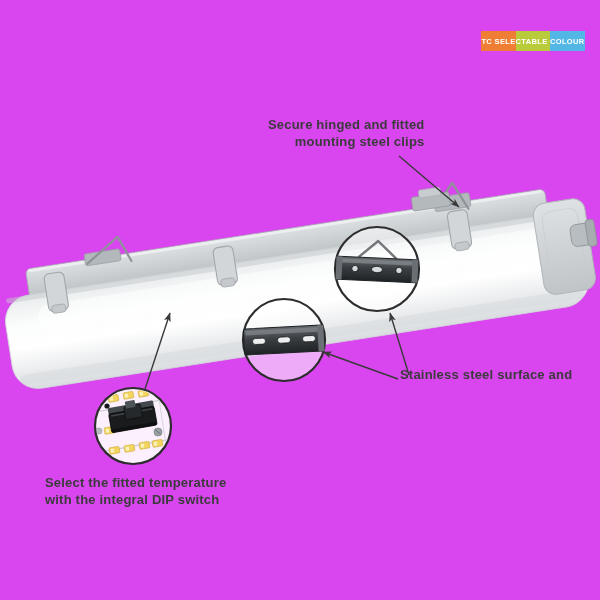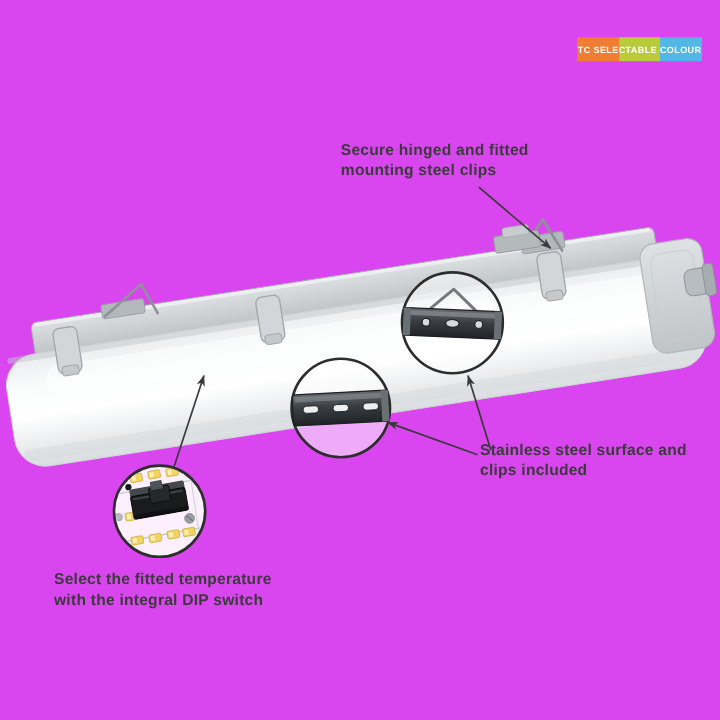--- a/index.html
+++ b/index.html
@@ -1,21 +1,21 @@
 <!DOCTYPE html>
 <html><head>
 <meta charset="utf-8">
 <style>
   html,body{margin:0;padding:0;background:#fff;}
   .stage{position:relative;width:600px;height:600px;background:#d946ef;overflow:hidden;
          font-family:"Liberation Sans",sans-serif;}
   .art{position:absolute;left:0;top:0;}
   .note{position:absolute;color:#3b3b3b;font-weight:700;font-size:13px;line-height:17px;
         letter-spacing:.2px;white-space:nowrap;}
-  #note-secure{left:284px;top:116px;}
+  #note-secure{left:268px;top:116px;text-align:right;}
   #note-mounting{left:400px;top:366px;}
   #note-dip{left:45px;top:474px;}
   .badge{position:absolute;left:481px;top:31px;width:104px;height:20px;display:flex;}
   .badge-seg{flex:1;height:100%;}
   .badge-label{position:absolute;left:0;top:0;width:100%;height:100%;display:flex;
                align-items:center;justify-content:center;color:#fff;font-size:7.5px;
                font-weight:700;letter-spacing:.35px;white-space:nowrap;}
 </style>
 </head>
 <body>
@@ -189,21 +189,20 @@
     <div class="badge-label">TC SELECTABLE COLOUR</div>
   </div>
 
   <div class="note" id="note-secure">
     <div class="note-line">Secure hinged and fitted</div>
     <div class="note-line">mounting steel clips</div>
   </div>
 
   <div class="note" id="note-mounting">
     <div class="note-line">Stainless steel surface and</div>
-    <div class="note-line">clips included</div>
   </div>
 
   <div class="note" id="note-dip">
     <div class="note-line">Select the fitted temperature</div>
     <div class="note-line">with the integral DIP switch</div>
   </div>
 
 </div>
 
 </body></html>

